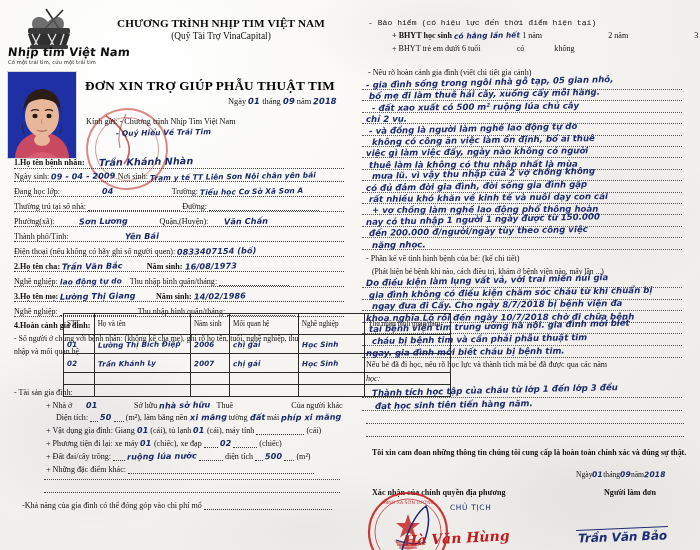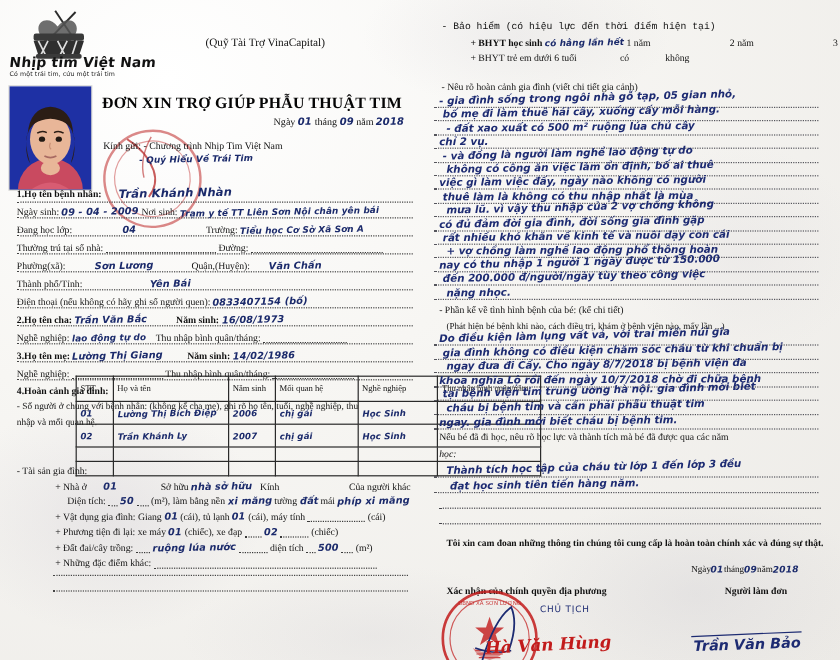--- a/index.html
+++ b/index.html
@@ -149,20 +149,21 @@
         <rect x="20" y="22" width="42" height="6" rx="2" fill="#3a3a3a"></rect>
         <path d="M20 28 L62 28 L58 40 L24 40 Z" fill="#2f2f2f"></path>
         <path d="M24 28 L30 40 M32 28 L26 40 M40 28 L46 40 M48 28 L42 40 M56 28 L52 40" stroke="#ddd" stroke-width="1.4" fill="none"></path>
         <rect x="22" y="39" width="38" height="4" rx="1.5" fill="#3a3a3a"></rect>
       </g>
     </svg>
   </div>
   <div class="logo-name">Nhịp tim Việt Nam</div>
   <div class="logo-tag">Có một trái tim, cứu một trái tim</div>
 
+  <div class="prog-title">CHƯƠNG TRÌNH NHỊP TIM VIỆT NAM</div>
   <div class="prog-sub">(Quỹ Tài Trợ VinaCapital)</div>
   <div class="doc-title">ĐƠN XIN TRỢ GIÚP PHẪU THUẬT TIM</div>
 
   <div class="hdr-date">
     <span>Ngày</span>
     <span class="hw">01</span>
     <span>tháng</span>
     <span class="hw">09</span>
     <span>năm</span>
     <span class="hw">2018</span>
@@ -325,21 +326,21 @@
     </tbody>
   </table>
 
   <div class="fl" style="left:14px;top:388px;">- Tài sản gia đình:</div>
 
   <div class="fl" style="left:46px;top:400px;">
     <span>+ Nhà ở</span>
     <span class="hw" style="margin-left:12px">01</span>
     <span style="margin-left:34px">Sở hữu</span>
     <span class="hw">nhà sở hữu</span>
-    <span style="margin-left:4px">Kính</span>
+    <span style="margin-left:4px">Thuê</span>
     <span style="margin-left:56px">Của người khác</span>
   </div>
 
   <div class="fl" style="left:56px;top:412px;">
     <span>Diện tích:</span>
     <span class="dots" style="width:8px"></span>
     <span class="hw">50</span>
     <span class="dots" style="width:10px"></span>
     <span>(m²), làm bằng nền</span>
     <span class="hw">xi măng</span>
@@ -381,20 +382,24 @@
     <span>(m²)</span>
   </div>
 
   <div class="fl" style="left:46px;top:464px;width:292px;">
     <span>+ Những đặc điểm khác:</span>
     <span class="dots" style="width:186px"></span>
   </div>
   <div style="position:absolute;left:44px;top:479px;width:296px;border-bottom:1px dotted #444;"></div>
   <div style="position:absolute;left:44px;top:492px;width:296px;border-bottom:1px dotted #444;"></div>
 
+  <div class="fl" style="left:22px;top:500px;width:320px;">
+    <span>-Khả năng của gia đình có thể đóng góp vào chi phí mổ</span>
+    <span class="dots" style="width:128px"></span>
+  </div>
 
   <div class="rl" style="left:368px;top:18px;font-family:Liberation Mono, monospace;">- Bảo hiểm (có hiệu lực đến thời điểm hiện tại)</div>
   <div class="rl" style="left:392px;top:31px;">
     <span style="font-weight:bold">+ BHYT học sinh</span>
     <span class="hw sm">có hằng lần hết</span>
     <span>1 năm</span>
     <span style="margin-left:64px">2 năm</span>
     <span style="margin-left:64px">3 năm</span>
   </div>
   <div class="rl" style="left:392px;top:44px;">

